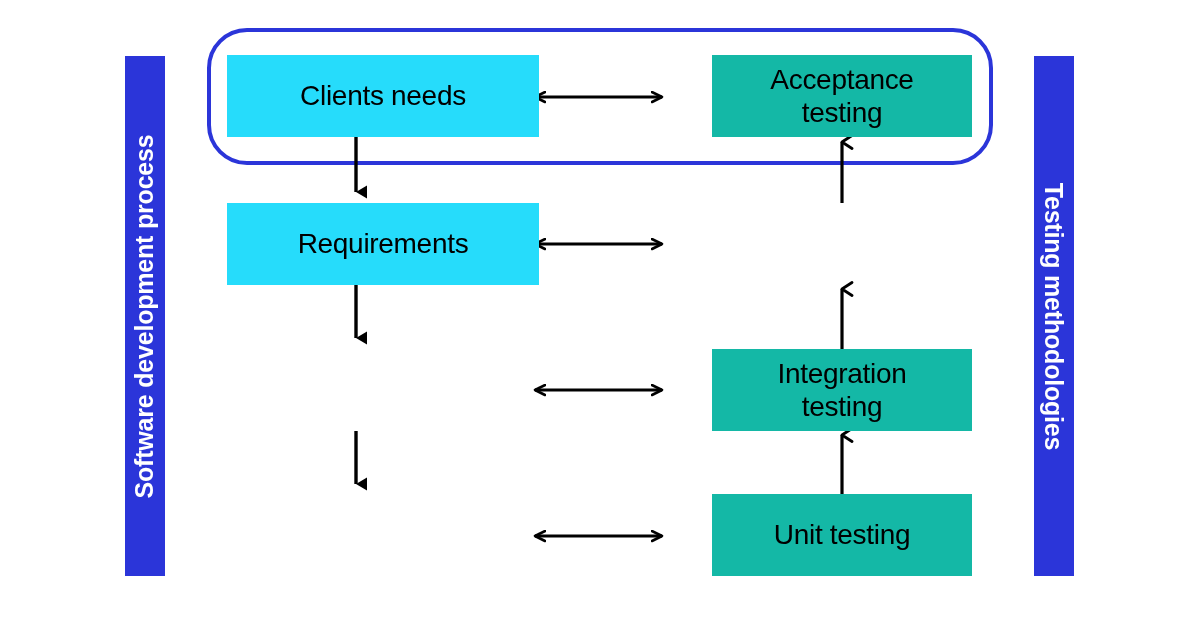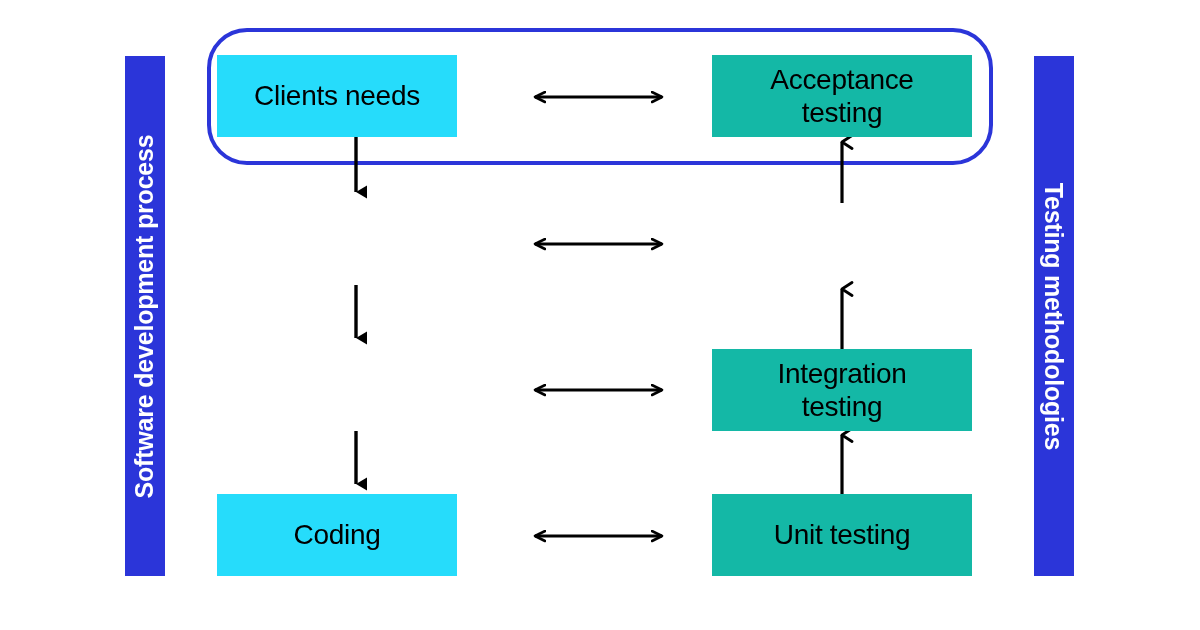--- a/index.html
+++ b/index.html
@@ -75,21 +75,21 @@
     justify-content: center;
     text-align: center;
     color: #000000;
     font-size: 28px;
     line-height: 1.18;
     font-weight: 400;
     letter-spacing: -0.3px;
     box-sizing: border-box;
     padding: 4px 6px;
   }
-  .node-dev  { background: #26DCFB; left: 217px; width: 240px; justify-content: center; }
+  .node-dev  { background: #26DCFB; left: 227px; width: 312px; justify-content: center; }
   .node-test { background: #14b8a6; left: 712px; width: 260px; }
 
   .row-1 { top: 55px;  height: 82px; }
   .row-2 { top: 203px; height: 82px; }
   .row-3 { top: 349px; height: 82px; }
   .row-4 { top: 494px; height: 82px; }
 
   
   #arrows {
     position: absolute;
@@ -147,22 +147,22 @@
     <g stroke="#000000" stroke-width="3.2" fill="none">
       <line x1="842" y1="203" x2="842" y2="142" marker-end="url(#ah-up-open)"></line>
       <line x1="842" y1="349" x2="842" y2="289" marker-end="url(#ah-up-open)"></line>
       <line x1="842" y1="494" x2="842" y2="435" marker-end="url(#ah-up-open)"></line>
     </g>
   </svg>
 
   <div class="node node-dev row-1">
     <span>Clients needs</span>
   </div>
-  <div class="node node-dev row-4">
-    <span>Coding</span>
+  <div class="node node-dev row-2">
+    <span>Requirements</span>
   </div>
 
   <div class="node node-test row-1">
     <span>Acceptance<br>testing</span>
   </div>
   <div class="node node-test row-3">
     <span>Integration<br>testing</span>
   </div>
   <div class="node node-test row-4">
     <span>Unit testing</span>

